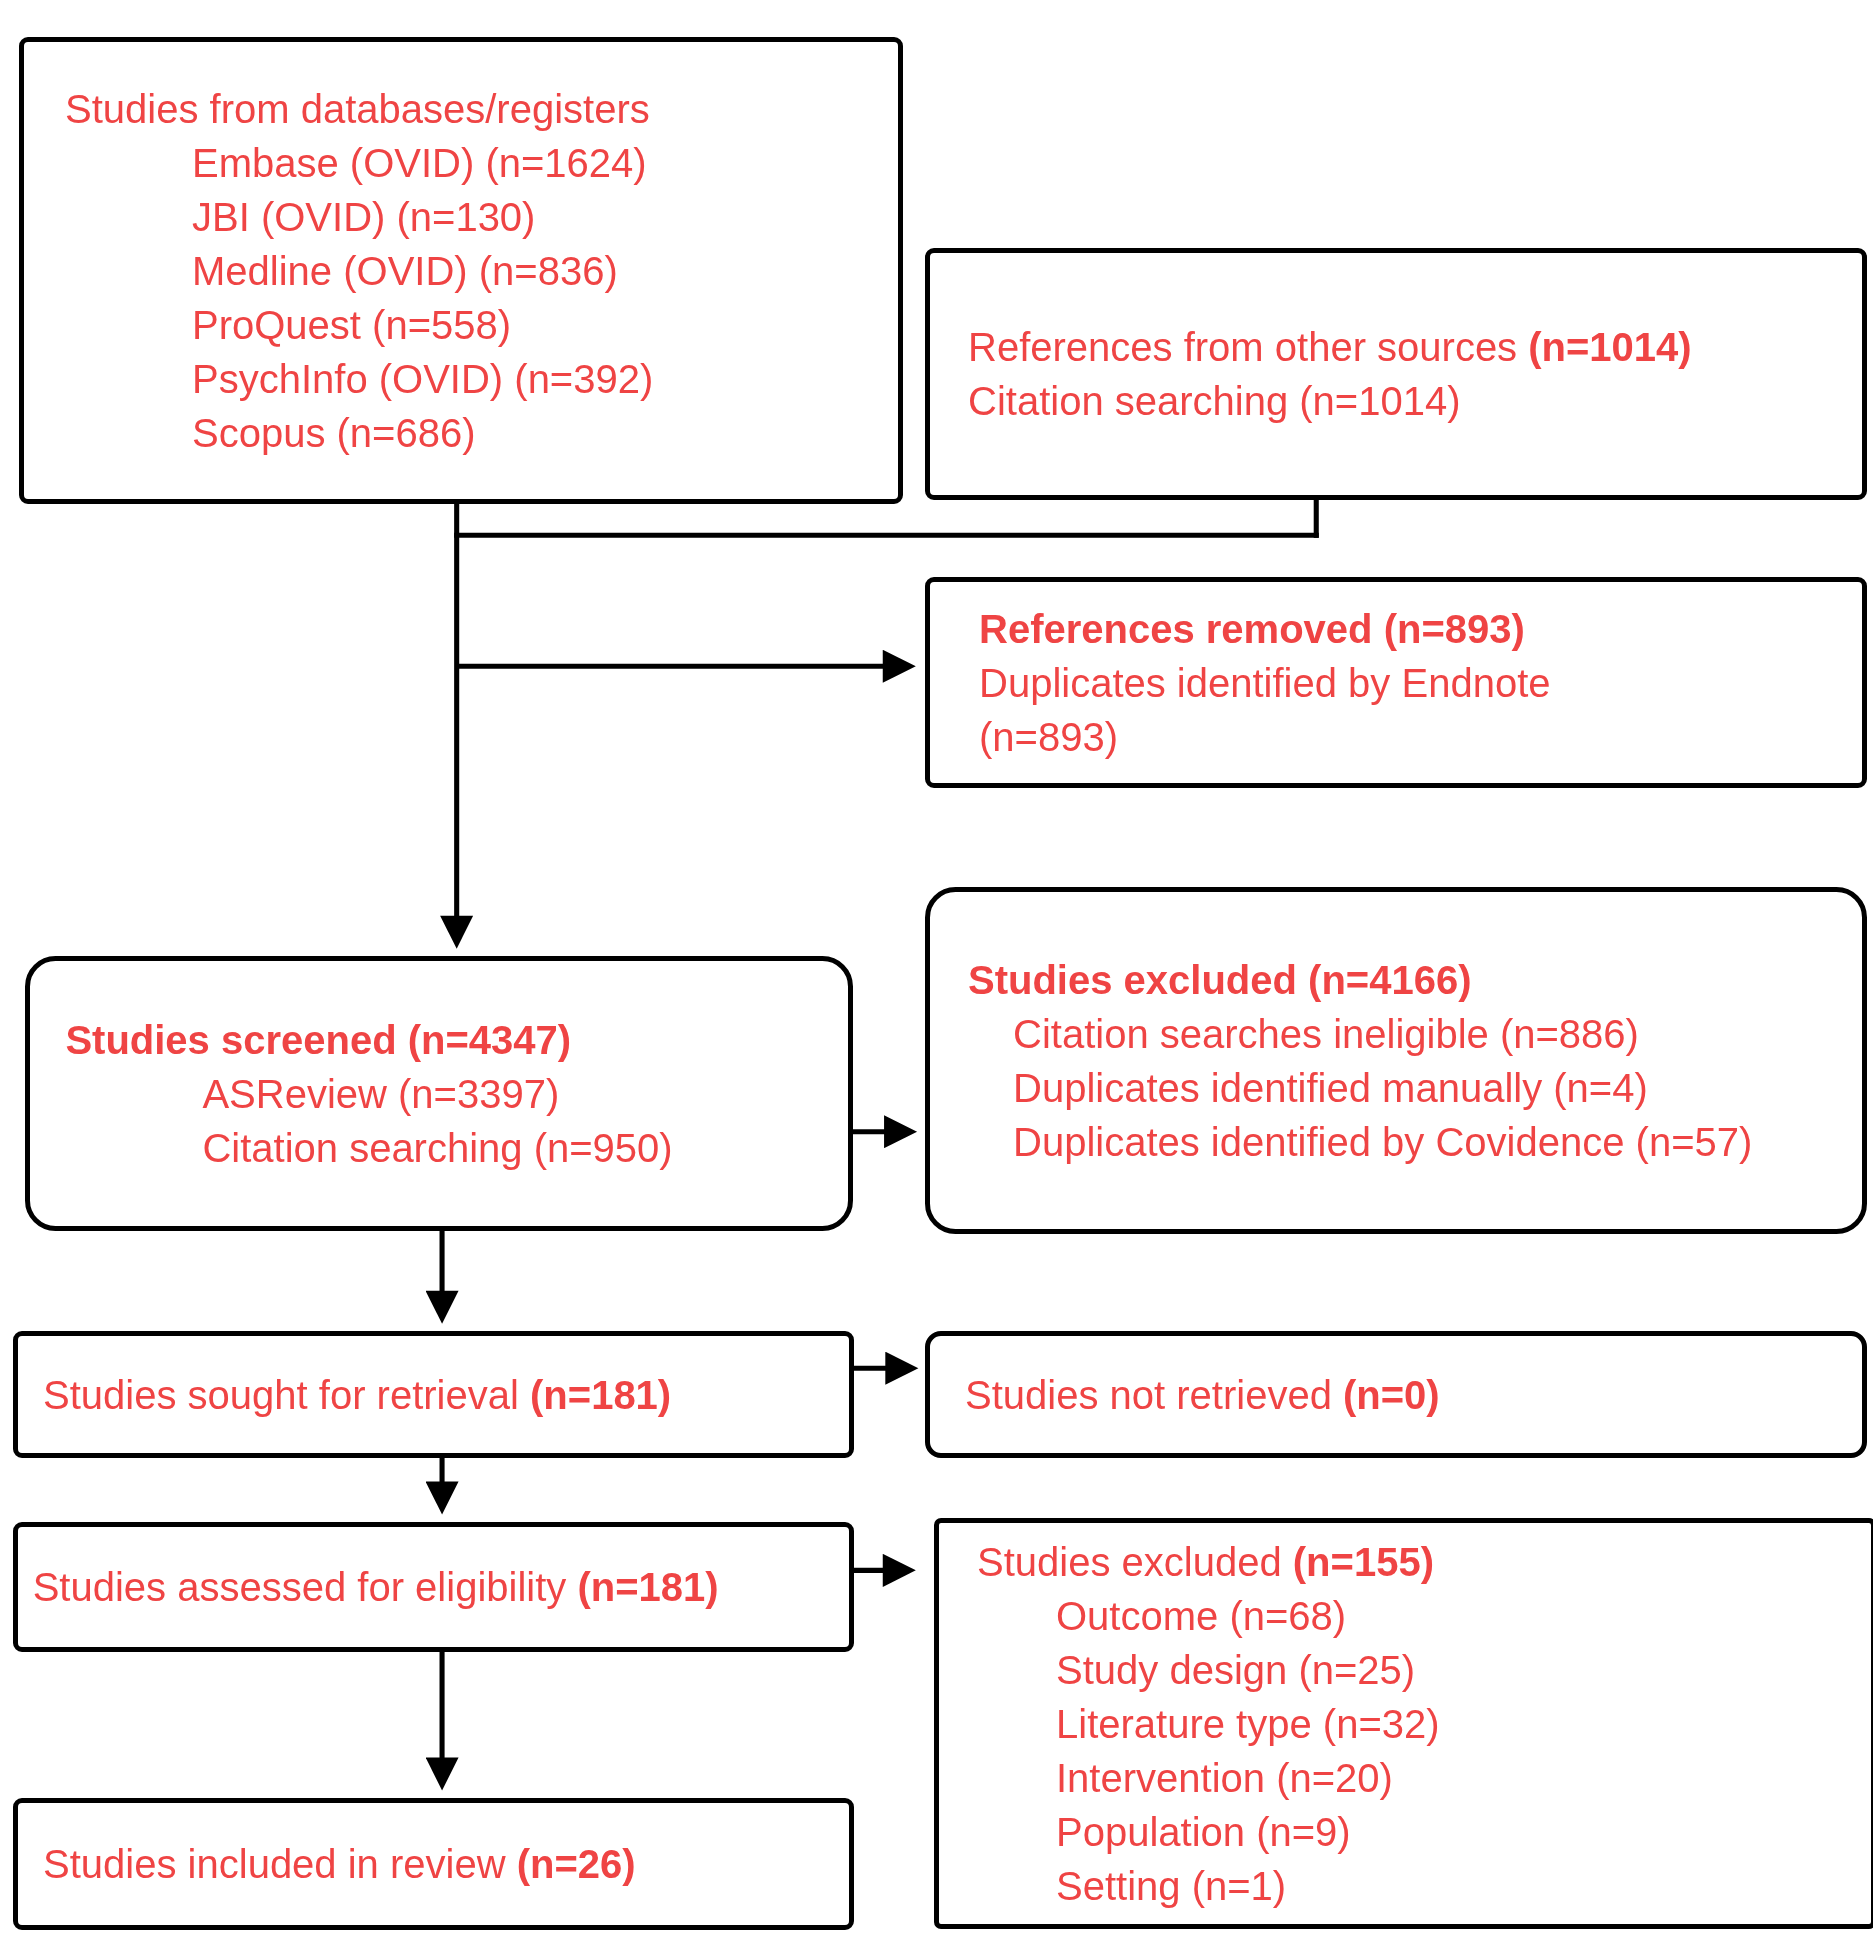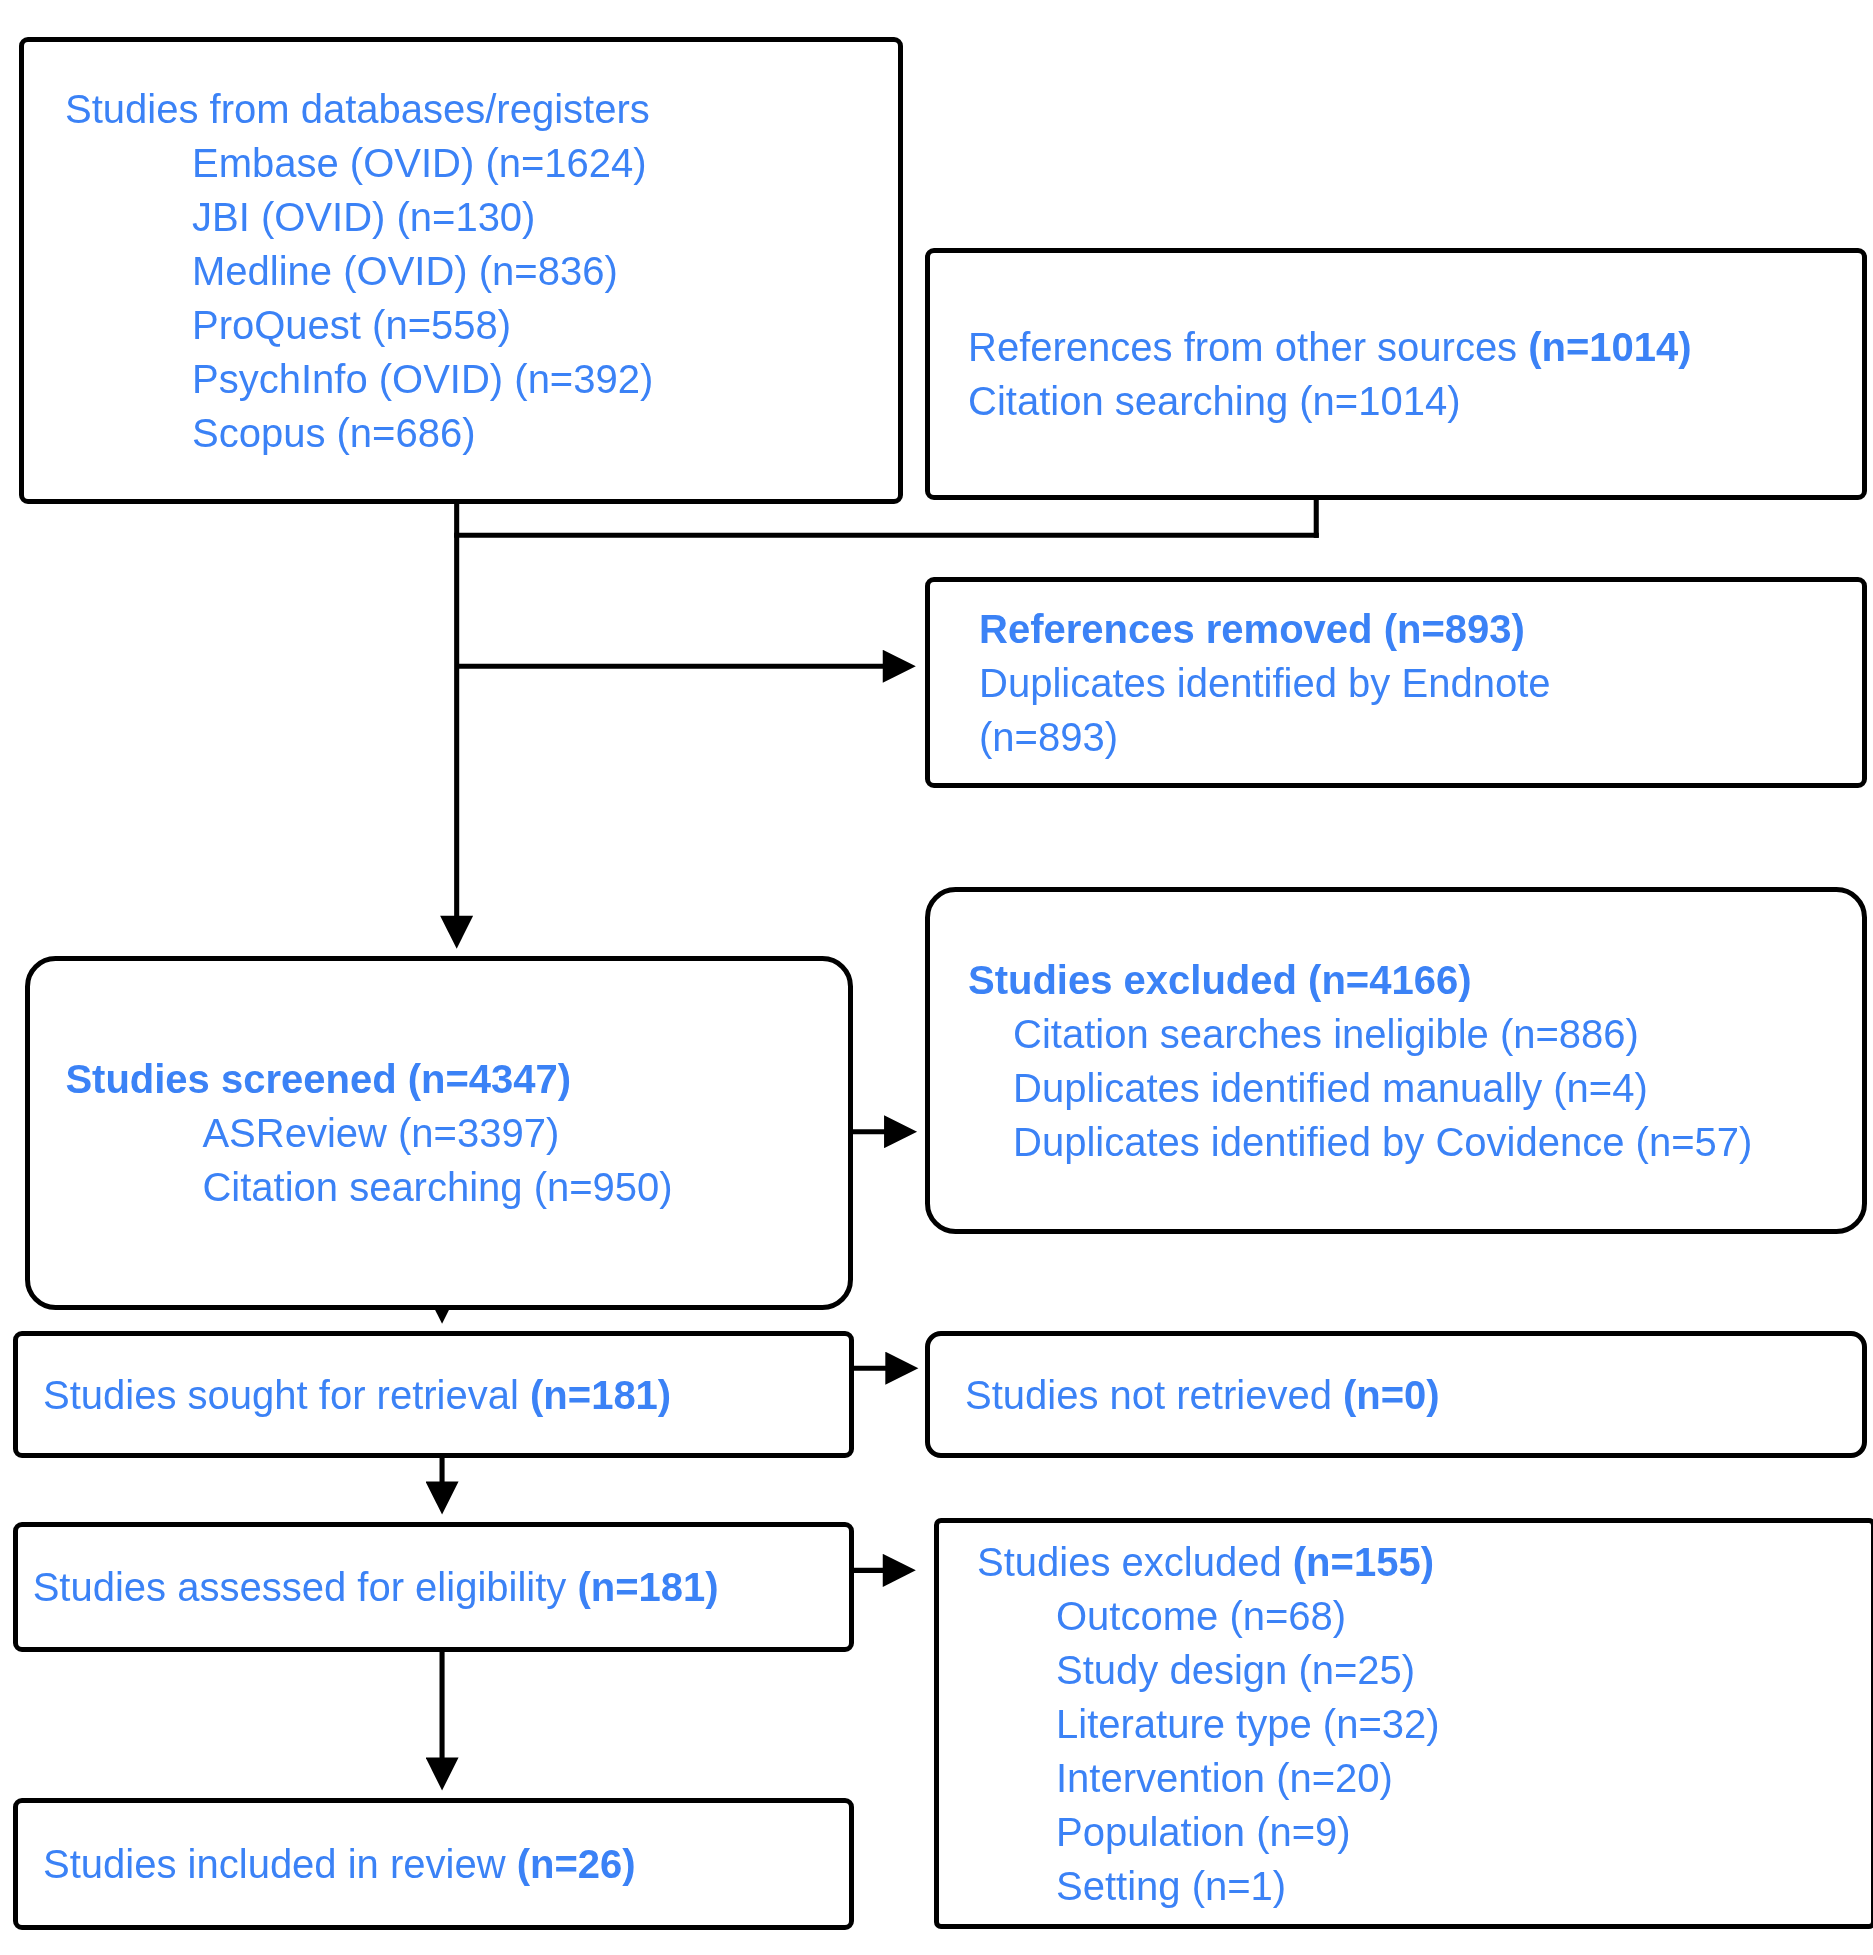--- a/index.html
+++ b/index.html
@@ -2,21 +2,21 @@
 <html style="font-size:10.2px"><head>
 <meta charset="utf-8">
 <style>
   html, body { margin: 0; padding: 0; background: #ffffff; }
   .canvas {
     position: relative;
     width: 1874px;
     height: 1955px;
     background: #ffffff;
     font-family: "Liberation Sans", sans-serif;
-    color: #3b82f6;
+    color: #ef4444;
     font-size: 40px;
     line-height: 54px;
   }
   svg.connectors {
     position: absolute;
     left: 0; top: 0;
     width: 1874px; height: 1955px;
   }
   .box {
     position: absolute;
@@ -31,21 +31,21 @@
   .rd { border-radius: 30.5px; }
   .rd-sm { border-radius: 7px; margin-left: 9px; }
   .b { font-weight: bold; }
   .line { white-space: nowrap; }
 
   
   #box-databases        { left: 19px;   top: 37px;   width: 884px; height: 467px; padding-left: 41px; }
   #box-databases .item  { padding-left: 127px; }
   #box-other-sources    { left: 925px; top: 248px;  width: 942px; height: 252px; padding-left: 38px; }
   #box-refs-removed     { left: 925px; top: 577px;  width: 942px; height: 211px; padding-left: 49px; }
-  #box-screened         { left: 25.4px;   top: 956px; width: 828px; height: 354px; padding-left: 35px; }
+  #box-screened         { left: 25.4px;   top: 956px; width: 828px; height: 275px; padding-left: 35px; }
   #box-screened .item   { padding-left: 137px; }
   #box-excl-screening   { left: 925px; top: 887px; width: 942px; height: 347px; padding-left: 38px; }
   #box-excl-screening .item { padding-left: 45px; }
   #box-sought           { left: 12.7px;   top: 1331px; width: 841px; height: 127px; padding-left: 25.4px; }
   #box-not-retrieved    { left: 925px; top: 1331px; width: 942px; height: 127px; padding-left: 35px; border-radius: 16px; }
   #box-assessed         { left: 12.7px;   top: 1522px; width: 841px; height: 130px; padding-left: 15px; }
   #box-excl-eligibility { left: 925px; top: 1518px; width: 942px; height: 411px; padding-left: 38px; }
   #box-excl-eligibility .item { padding-left: 79px; }
   #box-included         { left: 12.7px;   top: 1798px; width: 841px; height: 132px; padding-left: 25.4px; }
 </style>

